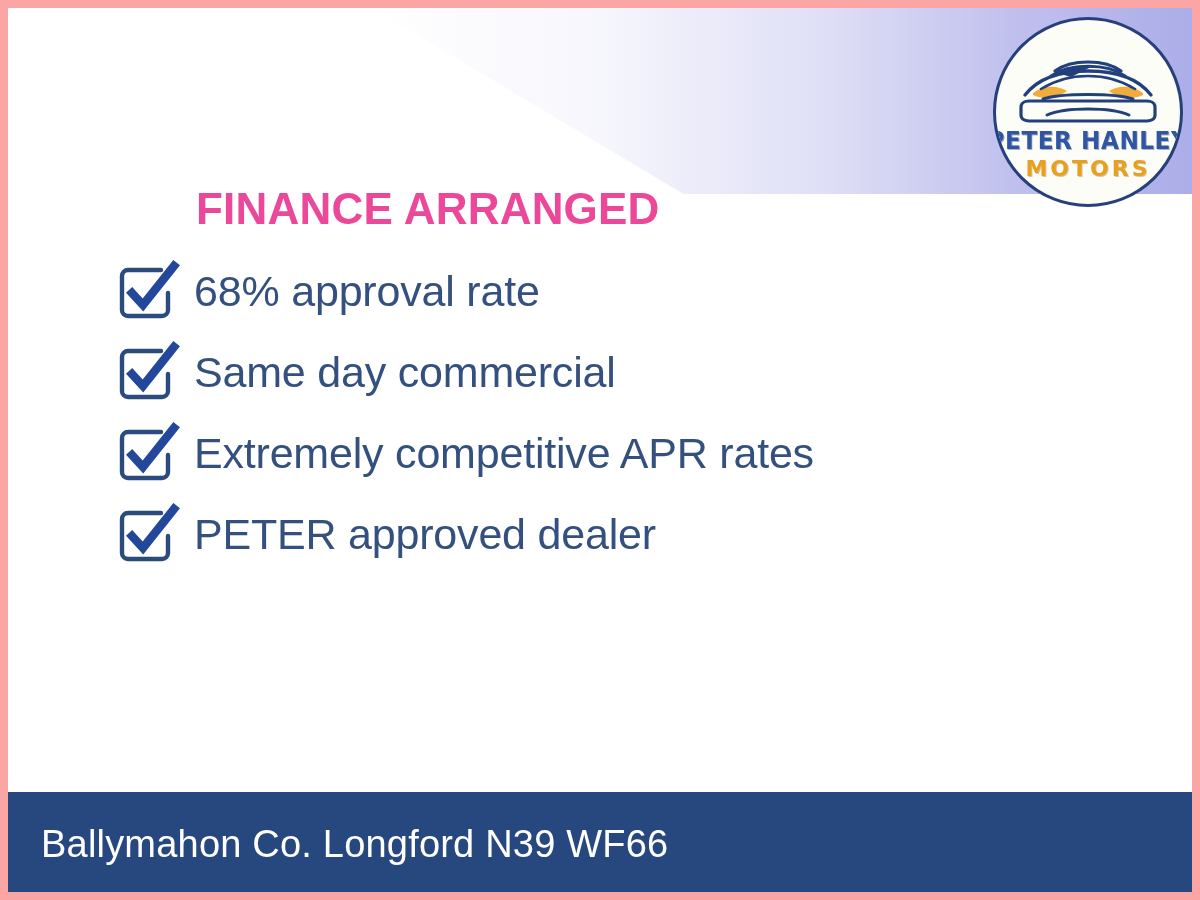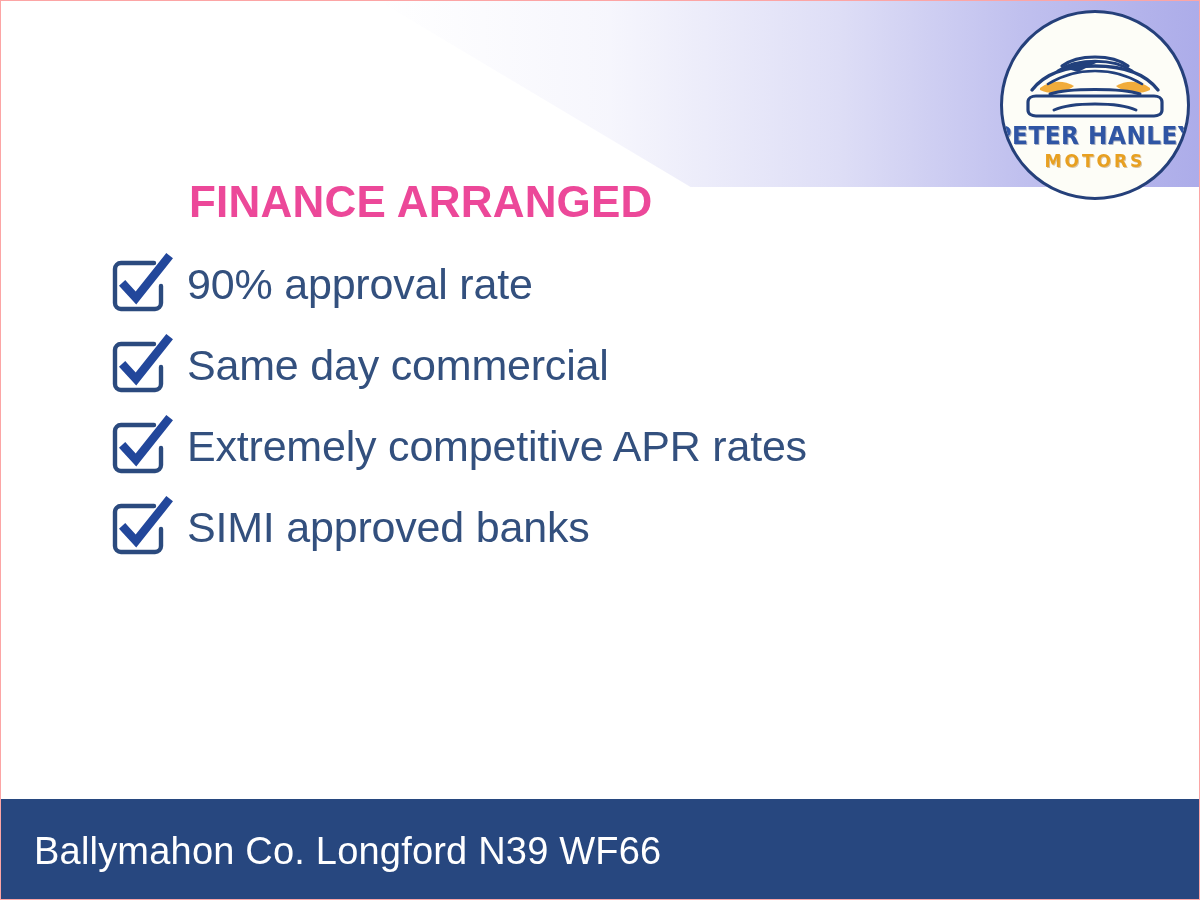--- a/index.html
+++ b/index.html
@@ -11,21 +11,21 @@
   body {
     font-family: "Liberation Sans", "DejaVu Sans", sans-serif;
   }
 
   .advert {
     position: relative;
     width: 1200px;
     height: 900px;
     box-sizing: border-box;
     background: #ffffff;
-    border: 1px solid #fca5a5;
+    border: 8px solid #fca5a5;
     overflow: hidden;
   }
 
   
   .wedge {
     position: absolute;
     top: 0;
     right: 0;
     width: 820px;
     height: 186px;
@@ -70,21 +70,21 @@
     color: #2f55a4;
     line-height: 1;
     margin-top: 1px;
     transform: scaleX(0.93);
     text-shadow: 1px 1px 0 rgba(20,40,100,0.35);
     white-space: nowrap;
   }
   .logo-sub {
     font-family: "DejaVu Sans", sans-serif;
     font-weight: bold;
-    font-size: 17px;
+    font-size: 22px;
     letter-spacing: 3px;
     color: #e8a020;
     line-height: 1;
     margin-top: 5px;
     text-shadow: 1px 1px 0 rgba(150,90,10,0.35);
     white-space: nowrap;
   }
 
   
   .headline {
@@ -195,21 +195,21 @@
   <div class="headline">FINANCE ARRANGED</div>
 
   <div class="feature-list">
 
 
     <div class="feature-row">
       <svg class="check-icon" viewBox="0 0 70 64">
         <path d="M49 10 L16 10 C12.7 10 10 12.7 10 16 L10 50 C10 53.3 12.7 56 16 56 L50 56 C53.3 56 56 53.3 56 50 L56 33" fill="none" stroke="#2b4a7e" stroke-width="4.4" stroke-linecap="round"></path>
         <path d="M20 33 L31 45 L62 6" fill="none" stroke="#22479b" stroke-width="8.5" stroke-linecap="square" stroke-linejoin="miter"></path>
       </svg>
-      <span class="feature-text">90% approval rate</span>
+      <span class="feature-text">68% approval rate</span>
     </div>
 
     <div class="feature-row">
       <svg class="check-icon" viewBox="0 0 70 64">
         <path d="M49 10 L16 10 C12.7 10 10 12.7 10 16 L10 50 C10 53.3 12.7 56 16 56 L50 56 C53.3 56 56 53.3 56 50 L56 33" fill="none" stroke="#2b4a7e" stroke-width="4.4" stroke-linecap="round"></path>
         <path d="M20 33 L31 45 L62 6" fill="none" stroke="#22479b" stroke-width="8.5" stroke-linecap="square" stroke-linejoin="miter"></path>
       </svg>
       <span class="feature-text">Same day commercial</span>
     </div>
 
@@ -220,21 +220,21 @@
         <path d="M20 33 L31 45 L62 6" fill="none" stroke="#22479b" stroke-width="8.5" stroke-linecap="square" stroke-linejoin="miter"></path>
       </svg>
       <span class="feature-text">Extremely competitive APR rates</span>
     </div>
 
     <div class="feature-row">
       <svg class="check-icon" viewBox="0 0 70 64">
         <path d="M49 10 L16 10 C12.7 10 10 12.7 10 16 L10 50 C10 53.3 12.7 56 16 56 L50 56 C53.3 56 56 53.3 56 50 L56 33" fill="none" stroke="#2b4a7e" stroke-width="4.4" stroke-linecap="round"></path>
         <path d="M20 33 L31 45 L62 6" fill="none" stroke="#22479b" stroke-width="8.5" stroke-linecap="square" stroke-linejoin="miter"></path>
       </svg>
-      <span class="feature-text">SIMI approved banks</span>
+      <span class="feature-text">PETER approved dealer</span>
     </div>
 
   </div>
 
   <div class="footer-bar">
     <div class="footer-address">Ballymahon Co. Longford N39 WF66</div>
   </div>
 
 </div>
 

